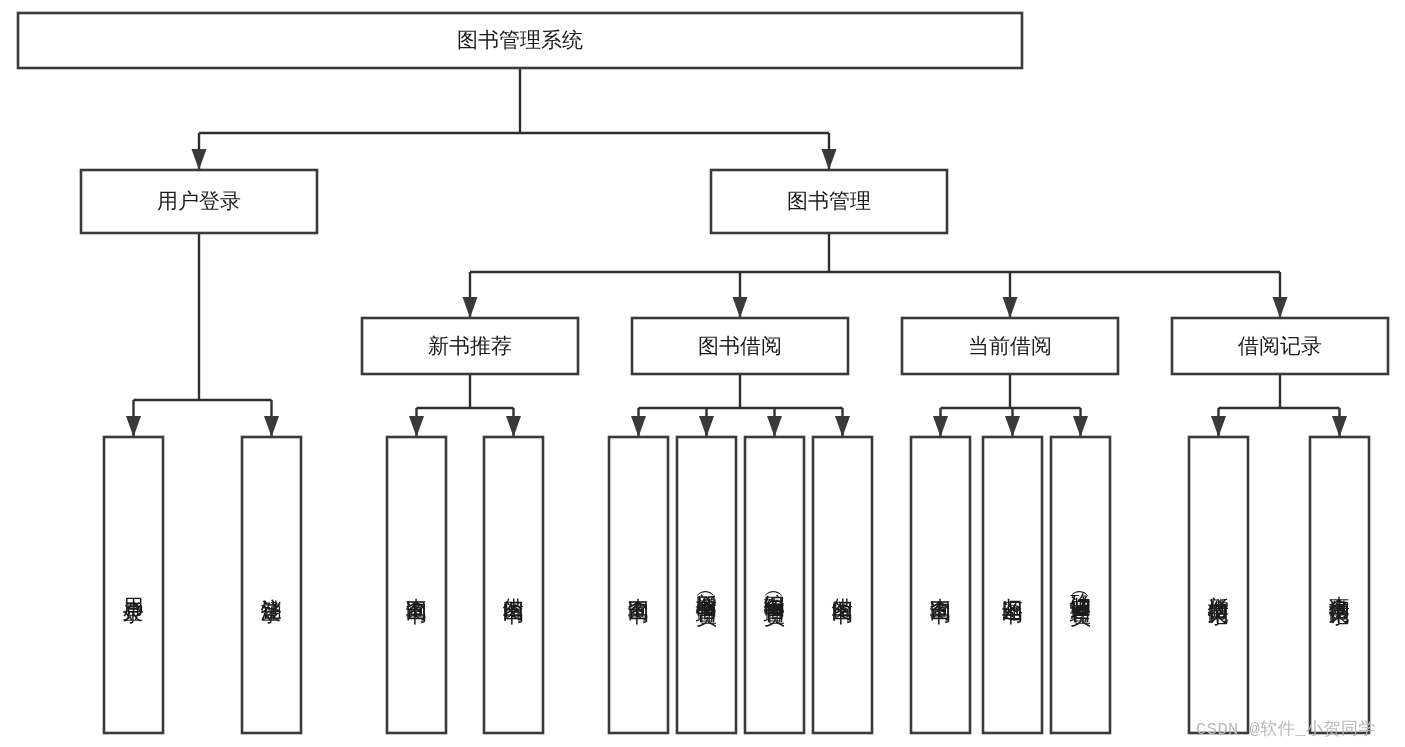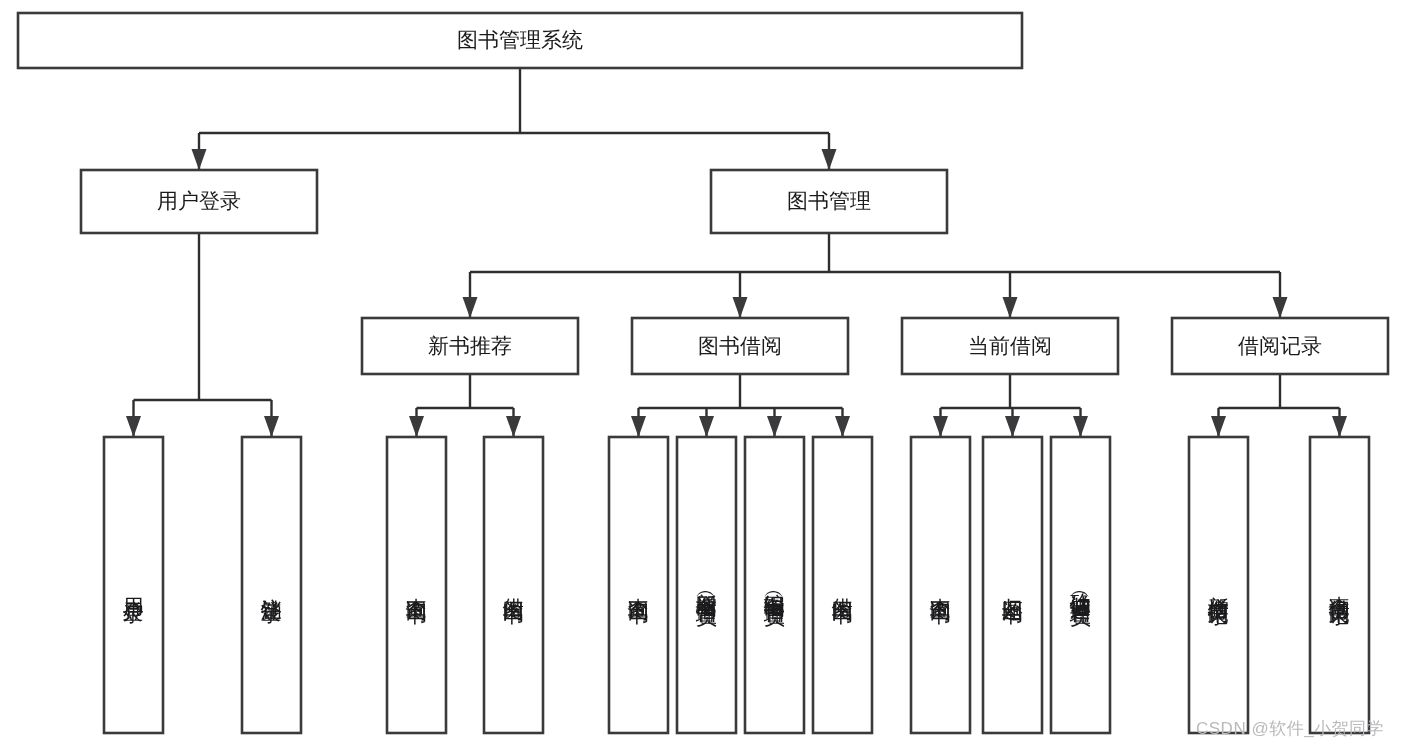--- a/index.html
+++ b/index.html
@@ -67,21 +67,21 @@
     font-family: "Liberation Sans", "DejaVu Sans", sans-serif;
     font-size: 21px;
     line-height: 1.12;
     letter-spacing: 2px;
     color: #1b1b1d;
     white-space: nowrap;
     pointer-events: none;
   }
   #watermark {
     position: absolute;
-    font-family: Liberation Sans, sans-serif;
+    font-family: Liberation Mono, monospace;
     font-size: 17px;
     color: #b9b9bb;
     white-space: nowrap;
     letter-spacing: 0.5px;
   }
 </style>
 </head>
 <body>
 
 <div id="diagram-root">

